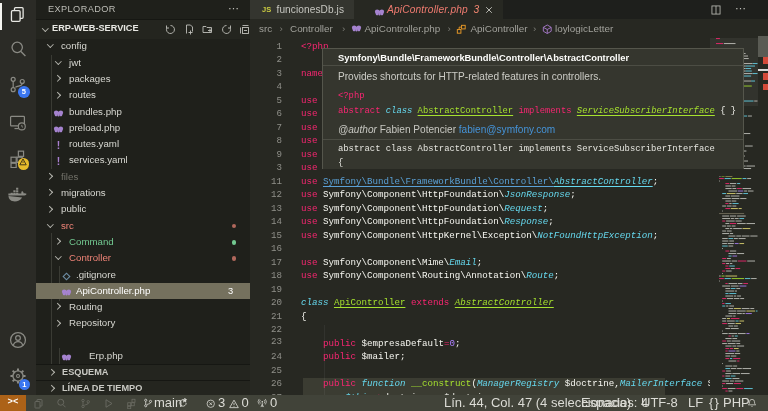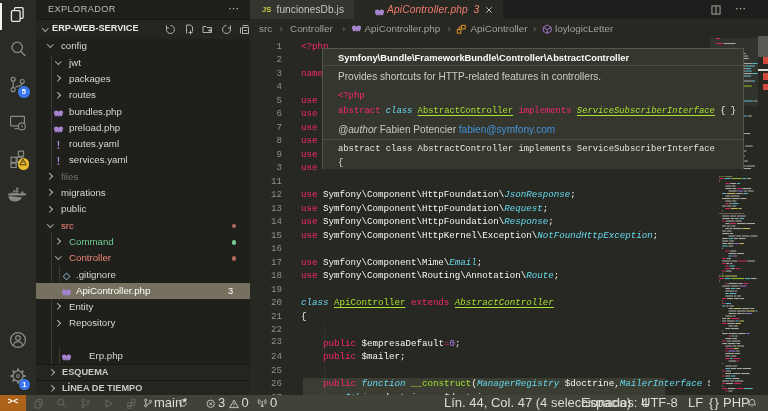--- a/index.html
+++ b/index.html
@@ -127,20 +127,21 @@
 <div class="cl" style="top:40.55px"><span class="p">&lt;?php</span></div>
 <div class="cl" style="top:54.05px"></div>
 <div class="cl" style="top:67.55px"><span class="p">namespace</span><span class="w"> App\Controller;</span></div>
 <div class="cl" style="top:81.05px"></div>
 <div class="cl" style="top:94.55px"><span class="p">use</span><span class="w"> App\Entity\Empresa;</span></div>
 <div class="cl" style="top:108.05px"><span class="p">use</span><span class="w"> App\Entity\Usuario;</span></div>
 <div class="cl" style="top:121.55px"><span class="p">use</span><span class="w"> App\Repository\UsuarioRepository;</span></div>
 <div class="cl" style="top:135.05px"><span class="p">use</span><span class="w"> Doctrine\ORM\EntityManagerInterface;</span></div>
 <div class="cl" style="top:148.55px"><span class="p">use</span><span class="w"> Doctrine\Persistence\ManagerRegistry;</span></div>
 <div class="cl" style="top:162.05px"><span class="p">use</span><span class="w"> Psr\Log\LoggerInterface;</span></div>
+<div class="cl" style="top:175.55px"><span class="p">use </span><span class="lk">Symfony\Bundle\FrameworkBundle\Controller\</span><span class="lki">AbstractController</span><span class="w">;</span></div>
 <div class="cl" style="top:189.05px"><span class="p">use</span><span class="w"> Symfony\Component\HttpFoundation\</span><span class="ci">JsonResponse</span><span class="w">;</span></div>
 <div class="cl" style="top:202.55px"><span class="p">use</span><span class="w"> Symfony\Component\HttpFoundation\</span><span class="ci">Request</span><span class="w">;</span></div>
 <div class="cl" style="top:216.05px"><span class="p">use</span><span class="w"> Symfony\Component\HttpFoundation\</span><span class="ci">Response</span><span class="w">;</span></div>
 <div class="cl" style="top:229.55px"><span class="p">use</span><span class="w"> Symfony\Component\HttpKernel\Exception\</span><span class="ci">NotFoundHttpException</span><span class="w">;</span></div>
 <div class="cl" style="top:256.55px"><span class="p">use</span><span class="w"> Symfony\Component\Mime\</span><span class="ci">Email</span><span class="w">;</span></div>
 <div class="cl" style="top:270.05px"><span class="p">use</span><span class="w"> Symfony\Component\Routing\Annotation\</span><span class="ci">Route</span><span class="w">;</span></div>
 <div class="cl" style="top:283.55px"></div>
 <div class="cl" style="top:297.05px"><span class="ci">class </span><span class="gu">ApiController</span><span class="p"> extends </span><span class="giu">AbstractController</span></div>
 <div class="cl" style="top:310.55px"><span class="w">{</span></div>
 <div class="cl" style="top:324.05px"></div>
@@ -654,21 +655,21 @@
                   <rect x="2.6" y="7" width="4" height="5" rx="1.4"></rect>
                   <rect x="9.4" y="7" width="4" height="5" rx="1.4"></rect>
                   <rect x="6.5" y="5" width="3" height="7.2" rx="1.4"></rect>
                 </g>
               </svg></span>
             <span class="tlab" style="left:76px;color:#ffffff">ApiController.php</span>
             <span class="tnum">3</span>
           </div>
 <div class="trow" style="top:299.15px">
             <span class="chv rt" style="left:55px"></span>
-            <span class="tlab" style="left:69px;color:#d8d8d2">Entity</span>
+            <span class="tlab" style="left:69px;color:#d8d8d2">Routing</span>
           </div>
 <div class="trow" style="top:315.45px">
             <span class="chv rt" style="left:55px"></span>
             <span class="tlab" style="left:69px;color:#d8d8d2">Repository</span>
           </div>
 <div class="trow" style="top:348.05px">
             <span class="ficw" style="left:61px"><svg class="fic" viewBox="0 0 16 16">
                 <g fill="#a583cf">
                   <circle cx="4.6" cy="7" r="3.3"></circle>
                   <circle cx="11.4" cy="7" r="3.3"></circle>

